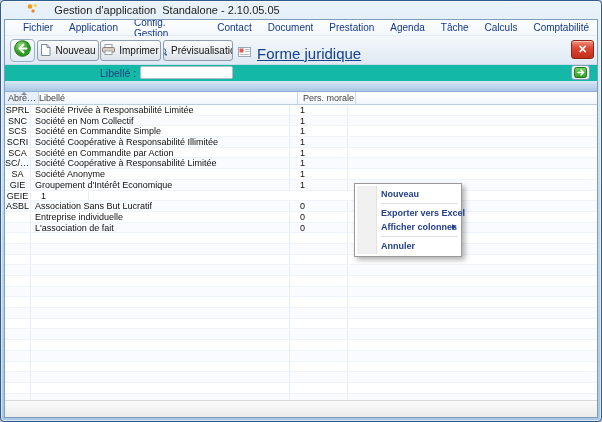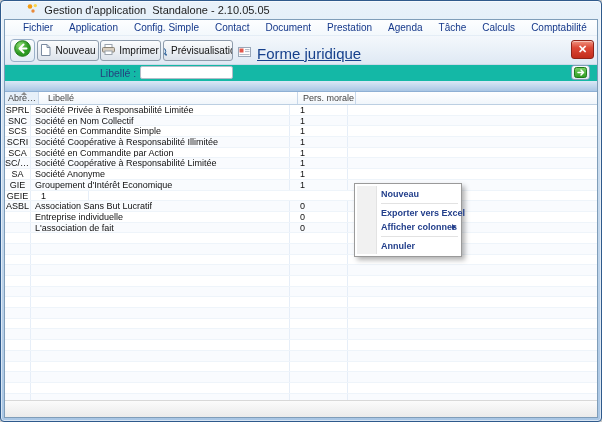--- a/index.html
+++ b/index.html
@@ -7,21 +7,21 @@
   body { font-family: "Liberation Sans", sans-serif; }
   .screen { position:relative; width:602px; height:422px; overflow:hidden; }
 
   
   .frame { position:absolute; inset:0; border-radius:4px;
     background: linear-gradient(180deg,#e9f2fa 0%,#cadcee 40%,#a9c6e4 100%);
     border:1px solid #2f5a8c;
     box-shadow: inset 0 0 0 1px rgba(255,255,255,.55);
   }
   .titlebar { position:absolute; top:0; left:0; right:0; height:19px;
-    display:flex; align-items:center; gap:5px; padding-left:8px;
+    display:flex; align-items:center; gap:15px; padding-left:8px;
     font-size:11px; color:#1d1d1d; white-space:pre;text-align:right; }
   .client { position:absolute; left:4px; top:19px; right:4px; bottom:4px;
     background:#fff; border:1px solid #7f9db9; overflow:hidden; }
 
   
   .menubar { height:16px; display:flex; align-items:center; padding-left:10px;
     background: linear-gradient(#fdfeff,#f3f8fc); border-bottom:1px solid #e4edf6; }
   .menu-item { padding:0 8px; font-size:10px; color:#15388a; cursor:default; }
 
   
@@ -65,21 +65,21 @@
   
   .grid-header { height:13px; display:flex; font-size:9px; color:#444;
     background: linear-gradient(#ffffff,#f1f6fb); border-bottom:1px solid #bccfe2; }
   .gh-cell { border-right:1px solid #c8d8ea; padding-top:1px; overflow:hidden;
     white-space:nowrap; }
   .gh-abbr { width:34px; background:#e7f0f9; padding-left:3px; position:relative;
     text-overflow:ellipsis; }
   .sort-caret { position:absolute; top:0; left:16px; width:0; height:0;
     border-left:3px solid transparent; border-right:3px solid transparent;
     border-bottom:3px solid #8a8a8a; }
-  .gh-lib { width:259px; padding-left:9px; }
+  .gh-lib { width:259px; padding-left:0; }
   .gh-pers { width:58px; padding-left:5px; }
   .gh-fill { flex:1; border-right:none; }
 
   .grid-body { background:#fff; }
   .grid-row { display:flex; height:10.7px; font-size:9px; line-height:10px;
     color:#111; border-bottom:1px solid #eef4fa; }
   .grid-row:nth-child(even) { background:#f9fbfe; }
   .cell { border-right:1px solid #e6eef8; overflow:hidden; white-space:nowrap; }
   .cell-abbr { width:26px; text-align:center; text-overflow:ellipsis; }
   .cell-lib { width:259px; padding-left:4px; }
@@ -118,21 +118,21 @@
       </svg>
     </span>
     <span>Gestion d'application  Standalone - 2.10.05.05</span>
   </div>
 
   <div class="client">
 
     <div class="menubar">
         <span class="menu-item">Fichier</span>
         <span class="menu-item">Application</span>
-        <span class="menu-item">Config. Simple</span>
+        <span class="menu-item">Config. Gestion</span>
         <span class="menu-item">Contact</span>
         <span class="menu-item">Document</span>
         <span class="menu-item">Prestation</span>
         <span class="menu-item">Agenda</span>
         <span class="menu-item">Tâche</span>
         <span class="menu-item">Calculs</span>
         <span class="menu-item">Comptabilité</span>
       </div>
 
     <div class="toolbar">

